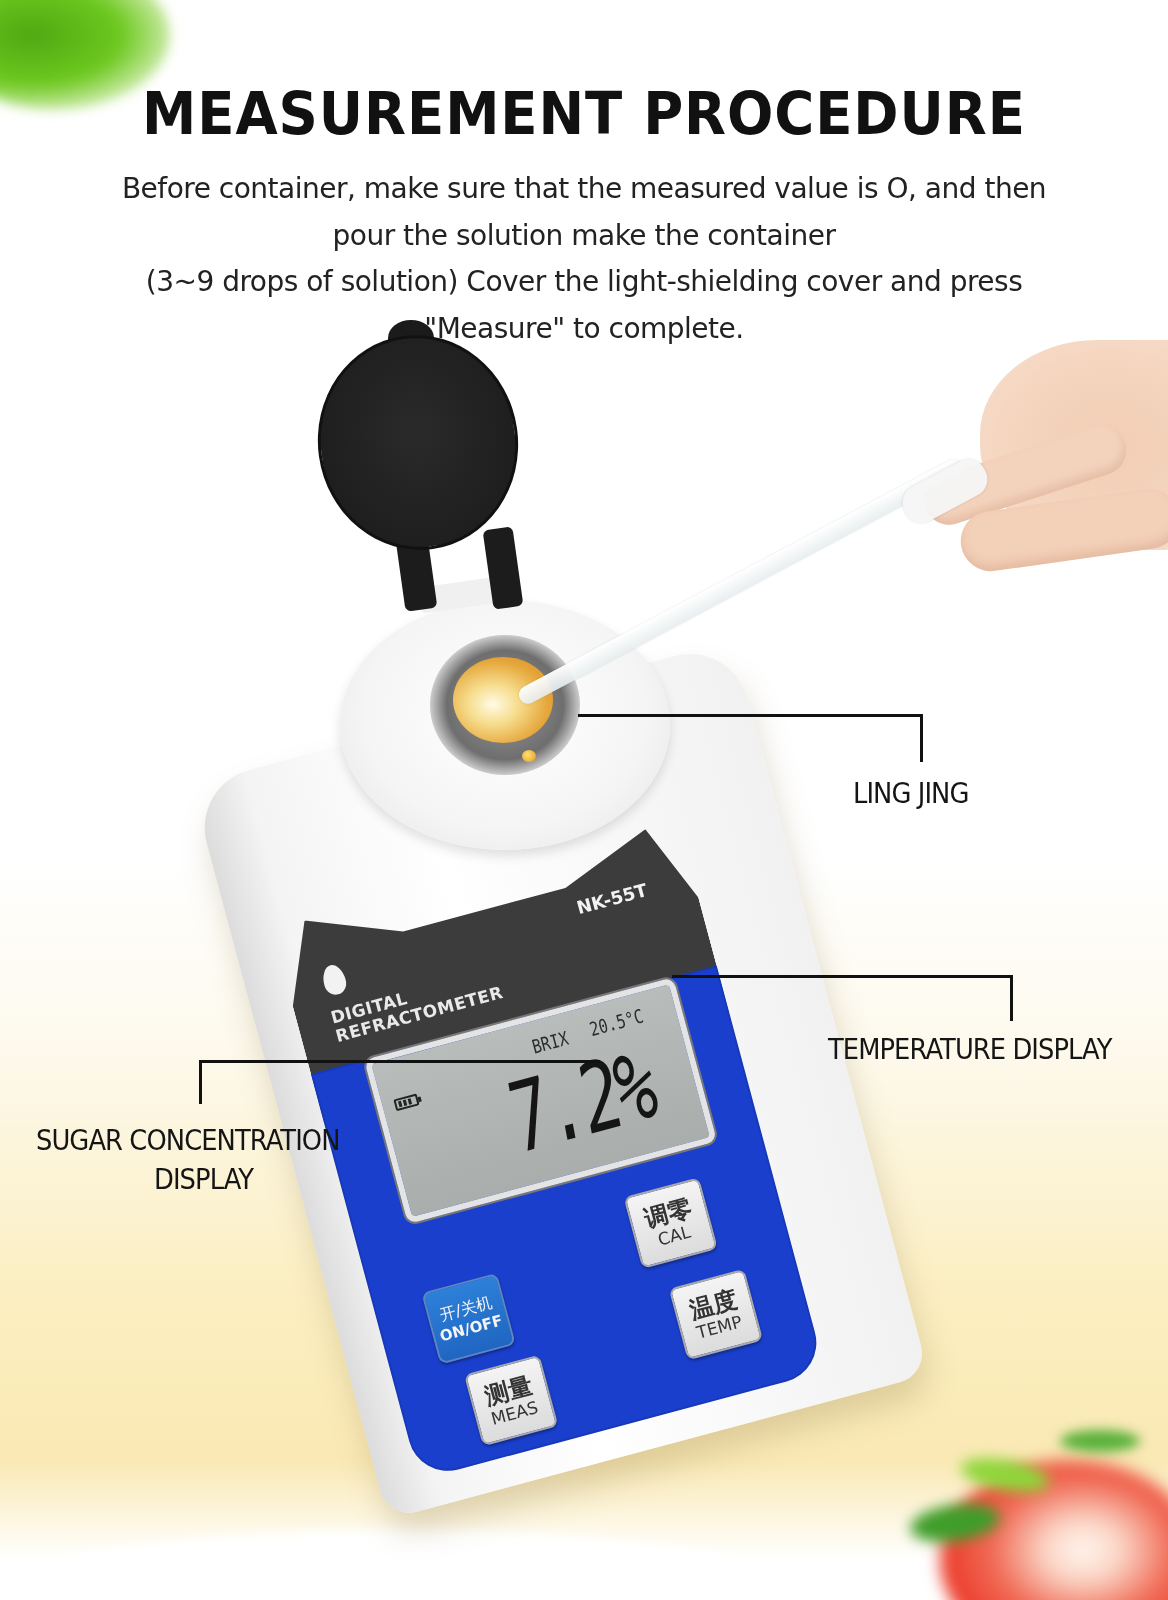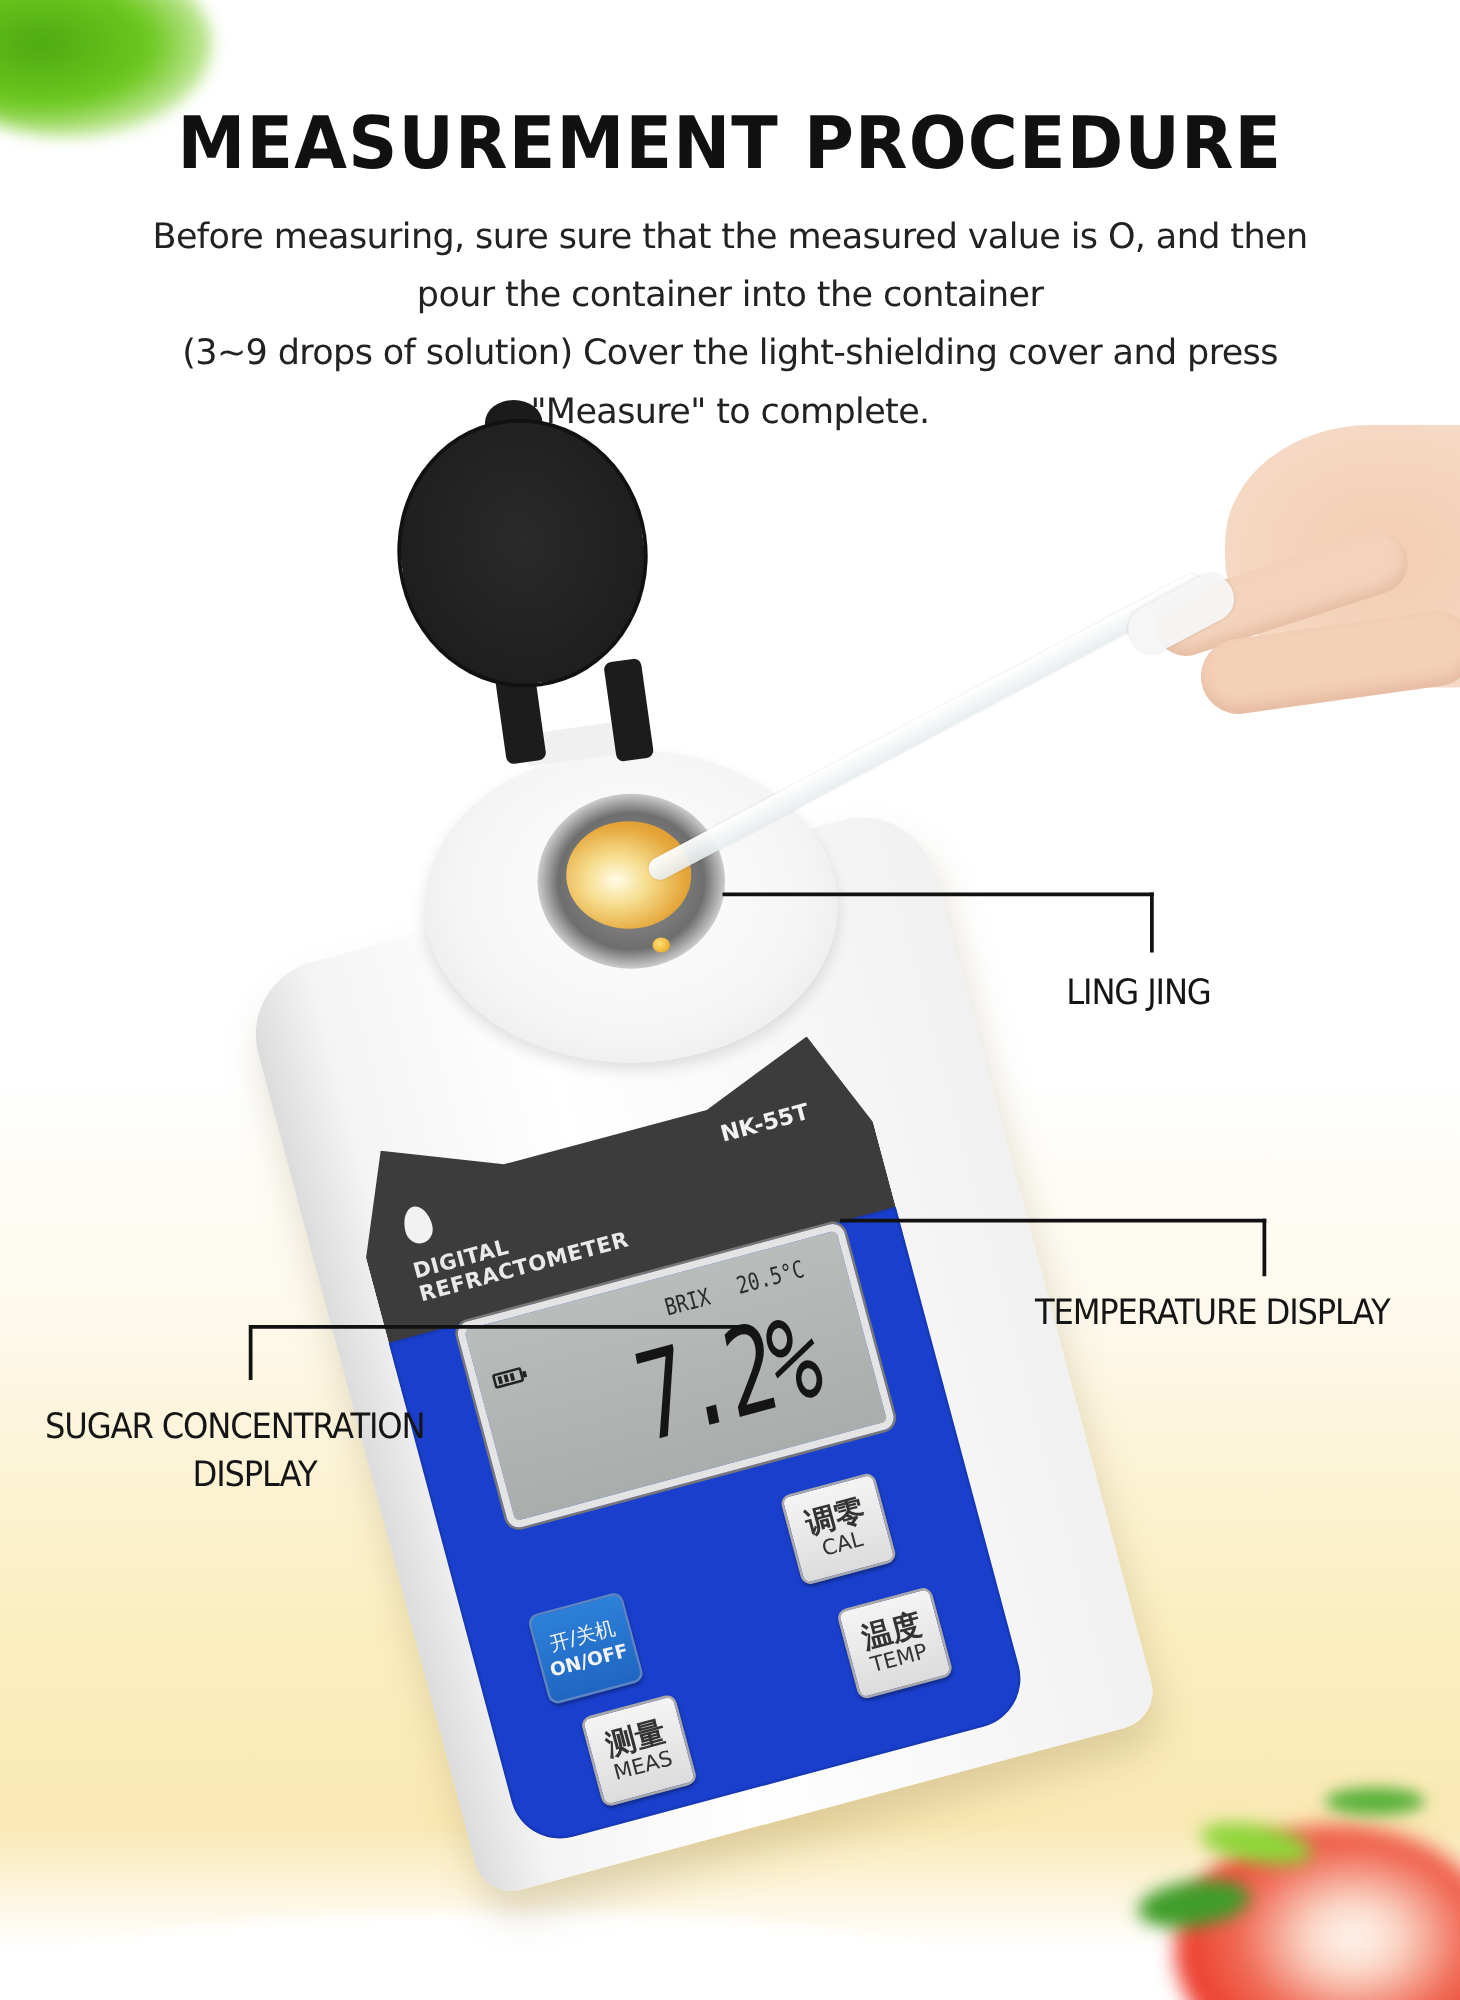--- a/index.html
+++ b/index.html
@@ -190,22 +190,22 @@
 <div class="abs floor-curve"></div>
 <div class="abs strawberry">
   <div class="abs red1"></div>
   <div class="abs leafA"></div>
   <div class="abs leafB"></div>
   <div class="abs leafC"></div>
 </div>
 
 <h1 class="abs title">MEASUREMENT PROCEDURE</h1>
 <div class="abs desc">
-  <span>Before measuring, sure sure that the measured value is O, and then</span>
-  <span>pour the container into the container</span>
+  <span>Before container, make sure that the measured value is O, and then</span>
+  <span>pour the solution make the container</span>
   <span>(3~9 drops of solution) Cover the light-shielding cover and press</span>
   <span>"Measure" to complete.</span>
 </div>
 
 <div class="abs hand">
   <div class="abs palm"></div>
   <div class="abs finger1"></div>
   <div class="abs thumb"></div>
 </div>
 

